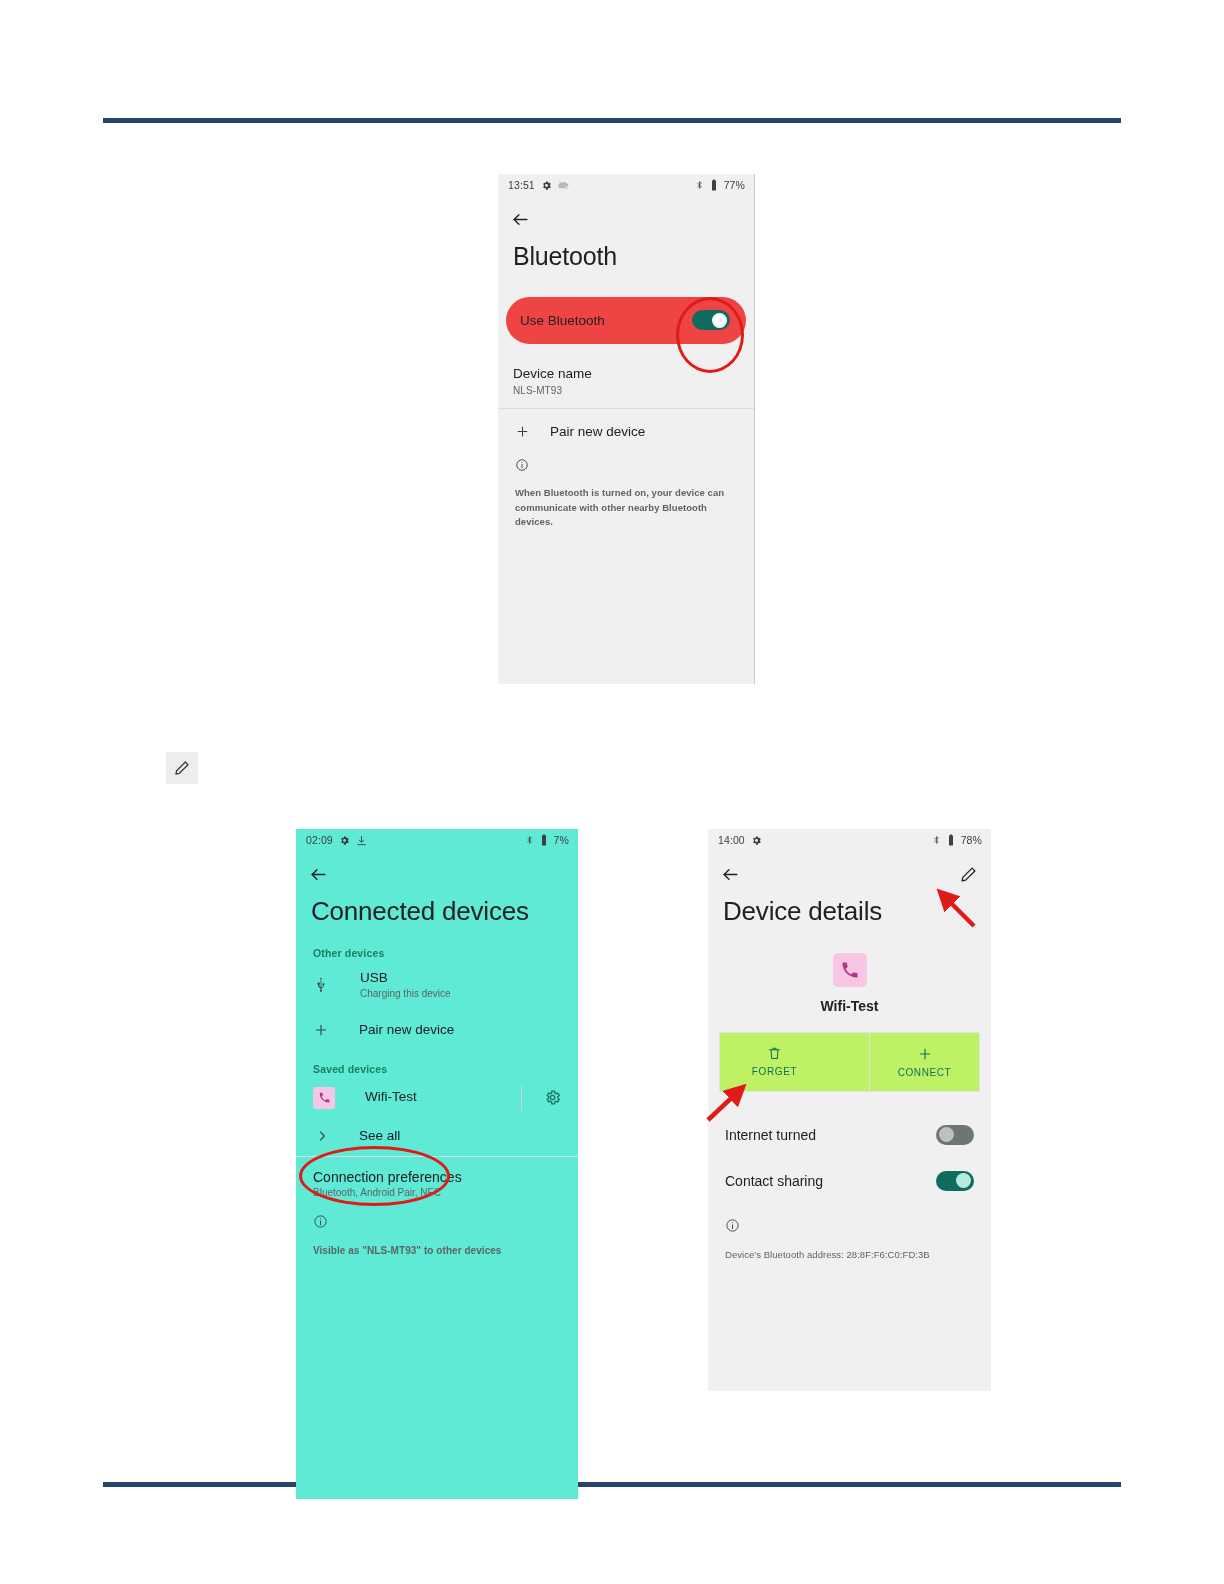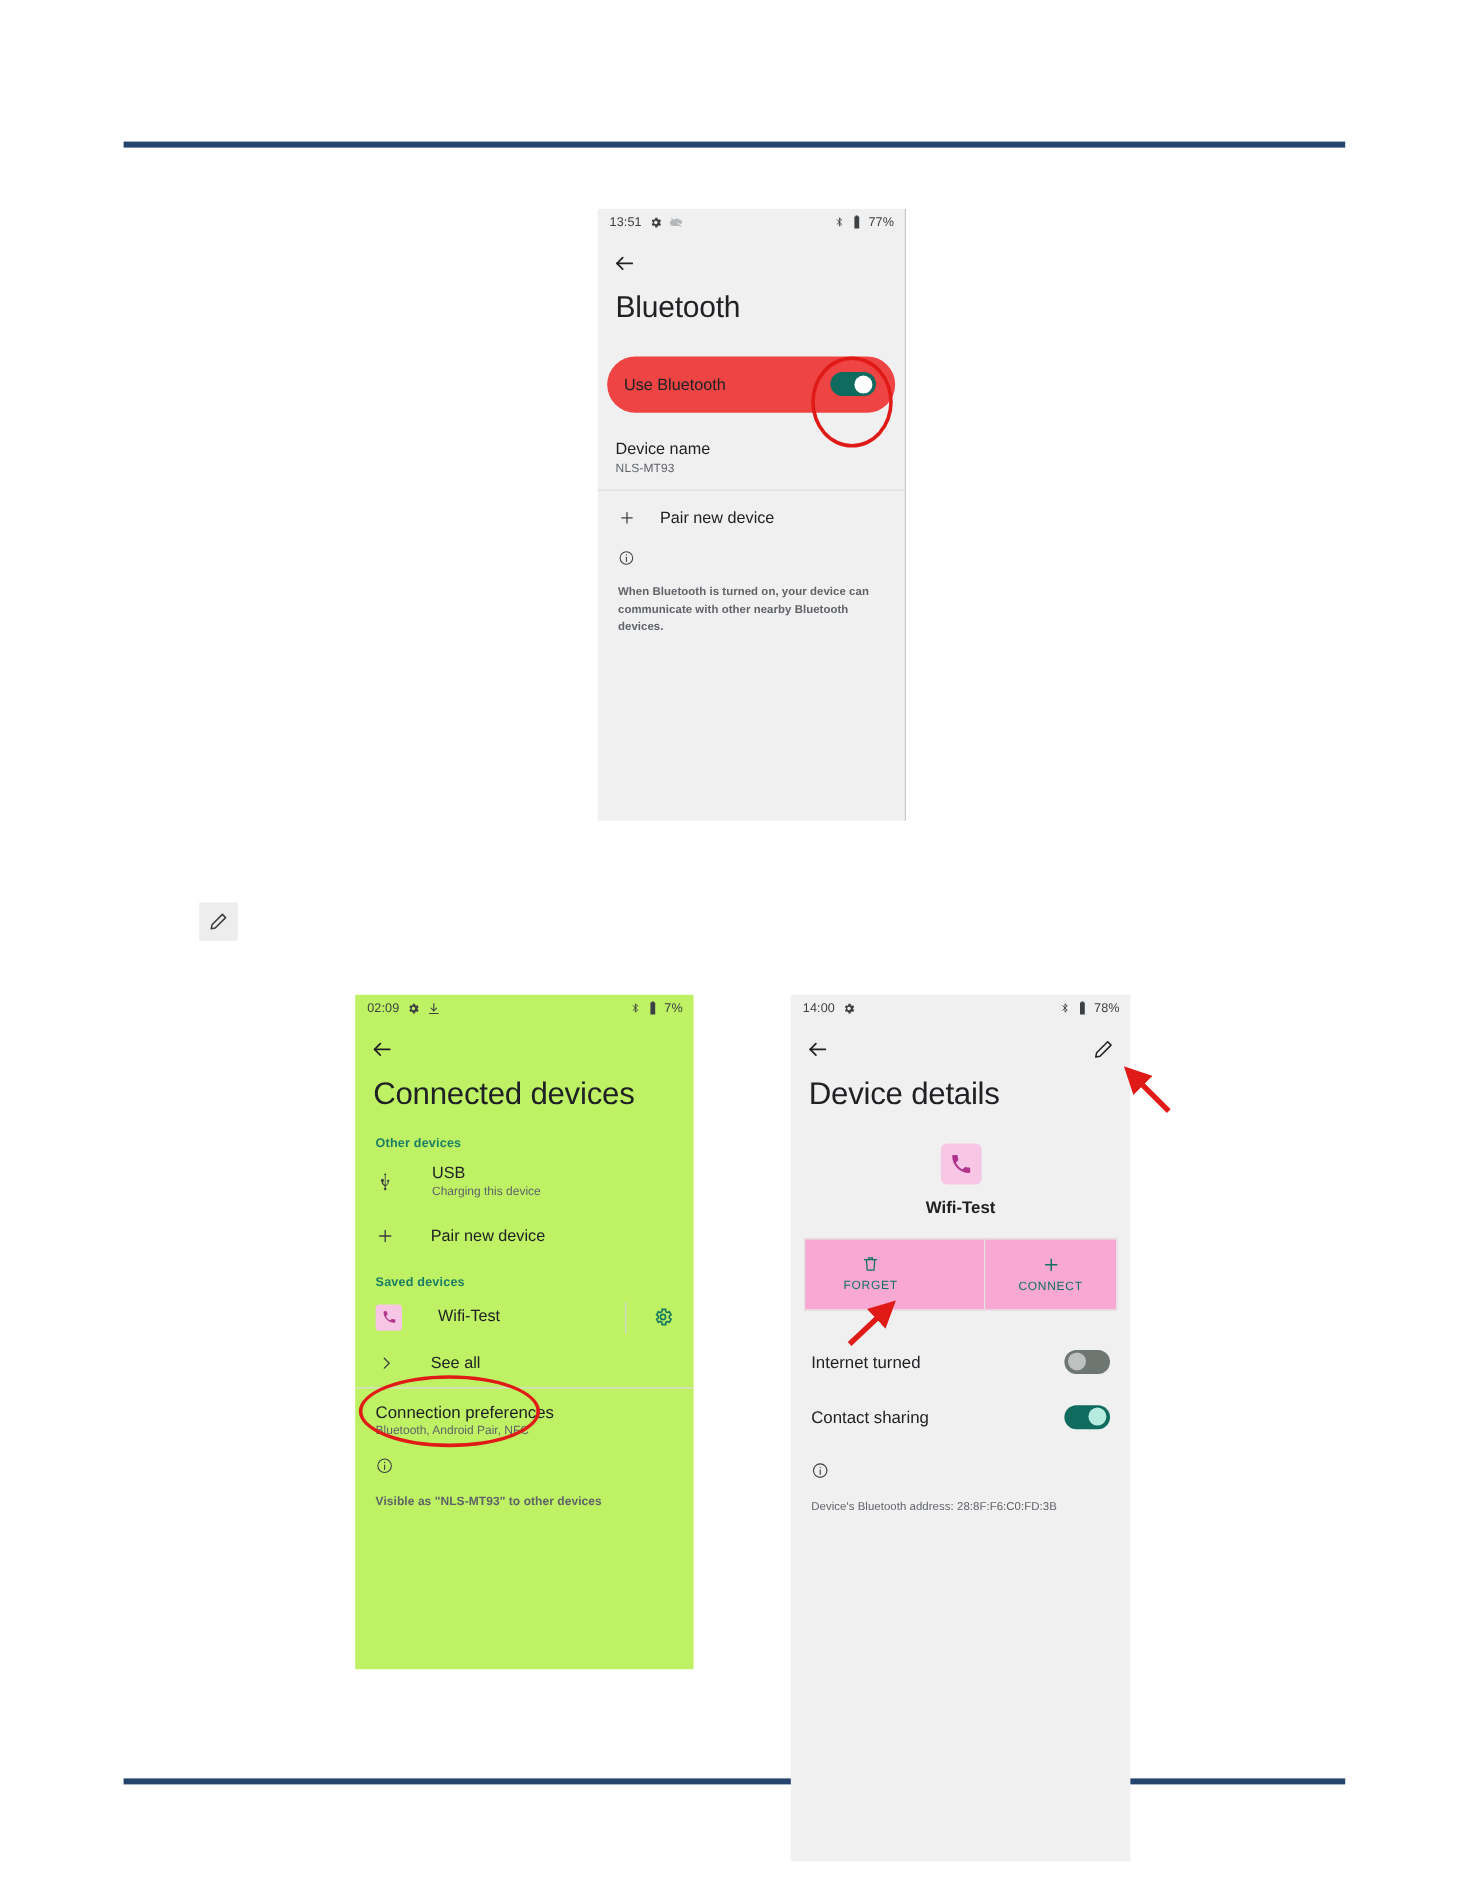--- a/index.html
+++ b/index.html
@@ -35,26 +35,26 @@
     overflow: hidden;
   }
   .phone.p1 {
     left: 498px; top: 174px;
     width: 257px; height: 510px;
     border-right: 1px solid #c9c9c9;
     background: #f0f0f0;
   }
   .phone.p2 {
     left: 296px; top: 829px;
-    width: 282px; height: 562px;
-    background: #bef264;
+    width: 282px; height: 670px;
+    background: #5eead4;
   }
   .phone.p3 {
-    left: 659px; top: 829px;
-    width: 283px; height: 722px;
+    left: 708px; top: 829px;
+    width: 283px; height: 562px;
     background: #f0f0f0;
   }
 
   
   .statusbar {
     position: relative;
     height: 22px;
     display: flex;
     align-items: center;
     justify-content: space-between;
@@ -229,21 +229,21 @@
   }
   .dev-hero .dev-name {
     margin-top: 11px;
     font-size: 14px;
     font-weight: 700;
     color: #202124;
   }
   .action-bar {
     display: flex;
     margin: 18px 11px 0 11px;
-    background: #f9a8d4;
+    background: #bef264;
     border: 1px solid #e3e3e3;
     height: 58px;
     gap: 40px;
   }
   .action-btn {
     flex: 1;
     display: flex;
     flex-direction: column;
     align-items: center;
     justify-content: center;

